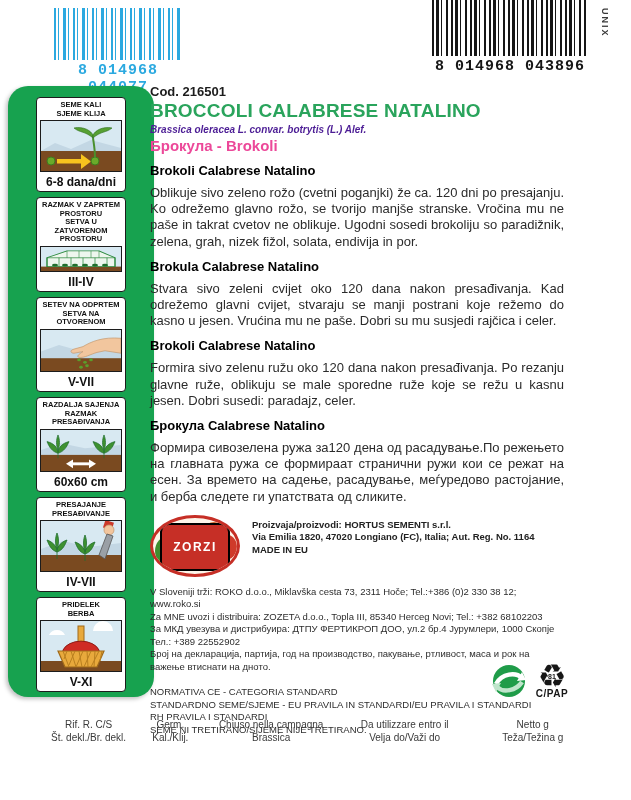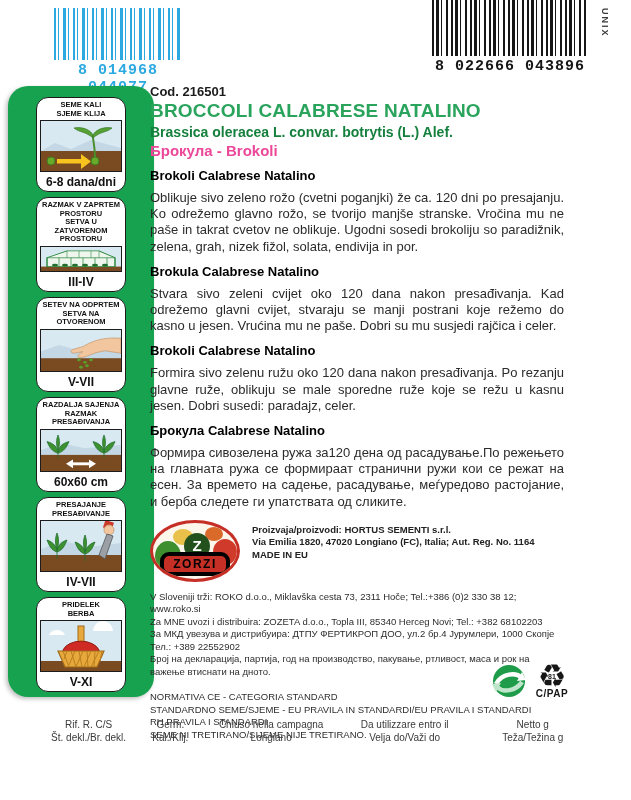--- a/index.html
+++ b/index.html
@@ -15,46 +15,46 @@
   .bc-right .bars{height:56px;margin:0 8px;
     background:repeating-linear-gradient(90deg,#161616 0 2px,#fff 2px 4px,#161616 4px 7px,#fff 7px 9px,#161616 9px 10px,#fff 10px 14px,#161616 14px 16px,#fff 16px 19px);}
   .bc-right .digits{color:#161616;font:700 15px "Liberation Mono",monospace;letter-spacing:1px;margin-top:2px;}
   .unix{position:absolute;left:600px;top:8px;writing-mode:vertical-rl;font:600 9px "Liberation Sans",sans-serif;
         letter-spacing:2px;color:#3a3a3a;}
 
   
   .sidebar{position:absolute;left:8px;top:86px;width:146px;height:611px;background:#17A24F;
            border-radius:20px;box-shadow:-2px 2px 4px rgba(0,0,0,.25);padding-top:11px;box-sizing:border-box;}
   .picto{width:88px;margin:0 auto 5px auto;height:93px;background:#fff;border:1px solid #1c1c1c;
-         border-radius:12px;display:flex;flex-direction:column;overflow:hidden;}
+         border-radius:4px;display:flex;flex-direction:column;overflow:hidden;}
   .picto-title{font-weight:700;font-size:7.5px;line-height:8.5px;text-align:center;color:#111;
                white-space:pre-line;padding:3px 1px 2px 1px;}
   .picto-img{flex:1;margin:0 3px;border:1px solid #1c1c1c;background:#d8e9f2;position:relative;overflow:hidden;}
   .picto-img svg{display:block;width:100%;height:100%;}
   .picto-value{font-weight:700;font-size:12px;text-align:center;color:#111;padding:3px 0 2px 0;}
 
   
   .content{position:absolute;left:150px;top:84px;width:414px;}
   .cod{font-weight:700;font-size:13px;color:#1c1c1c;}
   .title{font-weight:700;font-size:19px;letter-spacing:.2px;color:#2AA45C;margin-top:1px;}
-  .latin{font-weight:700;font-size:14px;color:#15803d;margin-top:2px;}
+  .latin{font-weight:700;font-style:italic;font-size:10px;color:#4c1d95;margin-top:2px;}
   .subtitle{font-weight:700;font-size:15px;color:#ec4899;margin-top:2px;}
   .sec-h{font-weight:700;font-size:13px;color:#000000;margin-top:9px;}
   .sec-b{font-size:13px;line-height:16.2px;text-align:justify;color:#2b2b2b;margin-top:7px;}
 
   .producer-row{display:flex;align-items:flex-start;margin-top:10px;}
   .zorzi{position:relative;width:90px;height:62px;border:3px solid #C62F26;border-radius:50%;
          background:#fdf6ea;overflow:hidden;flex:0 0 auto;box-sizing:border-box;}
   .blob{position:absolute;border-radius:50%;}
   .zorzi-center{position:absolute;left:31px;top:10px;width:26px;height:26px;border-radius:50%;
                 background:#23511d;color:#fff;font-weight:700;font-size:15px;display:flex;
                 align-items:center;justify-content:center;}
   .zorzi-band{position:absolute;left:7px;right:7px;bottom:3px;background:#C62F26;border-radius:9px;
-              color:#000000;font-weight:800;font-size:12px;letter-spacing:1.5px;text-align:center;
-              padding:1px 0;border:4px solid #000000;}
+              color:#ffffff;font-weight:800;font-size:12px;letter-spacing:1.5px;text-align:center;
+              padding:15px 0;border:2px solid #000000;}
   .producer-text{margin-left:12px;font-weight:700;font-size:9.5px;line-height:12.5px;color:#222;padding-top:4px;}
 
   .dist{margin-top:9px;font-size:9.5px;line-height:12.5px;color:#2d2d2d;}
   .standards{margin-top:13px;font-size:9.5px;line-height:12.5px;color:#2d2d2d;}
 
   
   .recy{position:absolute;left:492px;top:660px;display:flex;align-items:flex-start;}
   .gdot{width:34px;height:34px;margin-top:4px;}
   .tri{position:relative;width:40px;text-align:center;margin-left:6px;color:#161616;}
   .tri-glyph{font-size:32px;line-height:32px;}
@@ -71,21 +71,21 @@
 <body>
 
 <div id="page">
 
   <div class="bc-left">
     <div class="bars"></div>
     <div class="digits">8 014968 044077</div>
   </div>
   <div class="bc-right">
     <div class="bars"></div>
-    <div class="digits">8 022666 043896</div>
+    <div class="digits">8 014968 043896</div>
   </div>
   <div class="unix">UNIX</div>
 
   <div class="sidebar">
 
     <div class="picto">
       <div class="picto-title">SEME KALI
 SJEME KLIJA</div>
       <div class="picto-img">
         <svg viewBox="0 0 80 50" preserveAspectRatio="none">
@@ -276,21 +276,21 @@
     <div class="fcol">
       <div>Rif. R. C/S</div>
       <div>Št. dekl./Br. dekl.</div>
     </div>
     <div class="fcol">
       <div>Germ.</div>
       <div>Kal./Klij.</div>
     </div>
     <div class="fcol">
       <div>Chiuso nella campagna</div>
-      <div>Longiano</div>
+      <div>Brassica</div>
     </div>
     <div class="fcol">
       <div>Da utilizzare entro il</div>
       <div>Velja do/Važi do</div>
     </div>
     <div class="fcol">
       <div>Netto g</div>
       <div>Teža/Težina g</div>
     </div>
   </div>

